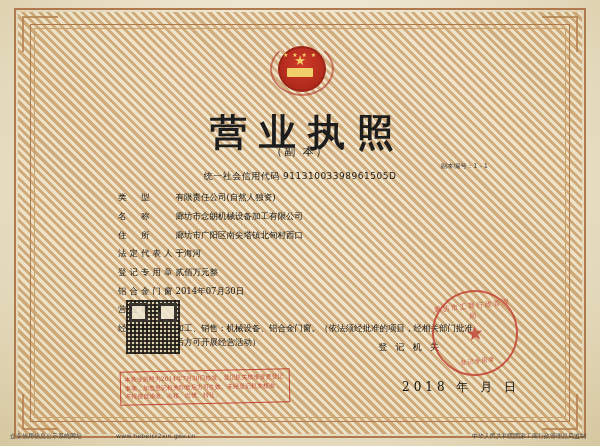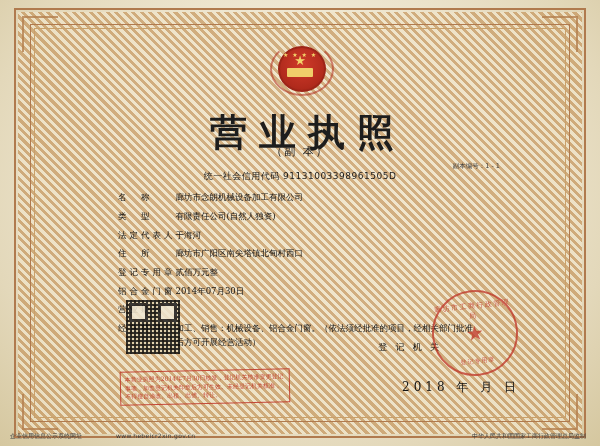--- a/index.html
+++ b/index.html
@@ -85,21 +85,21 @@
     font-family:Liberation Serif, serif;
     font-size:37px;font-weight:bold;letter-spacing:12px;
     color:#1d1d1d;text-indent:12px;
   }
   .subtitle{
     position:absolute;left:0;right:0;top:112px;text-align:center;
     font-family:"DejaVu Serif","Liberation Serif",serif;
     font-size:11px;color:#222;letter-spacing:2px;
   }
   .serial{
-    position:absolute;right:60px;top:130px;
+    position:absolute;right:72px;top:130px;
     font-size:6.5px;color:#3a3a3a;text-align:center;line-height:1.5;
   }
   .credit-code{
     position:absolute;left:0;right:0;top:138px;text-align:center;
     font-size:9px;color:#1d1d1d;letter-spacing:.5px;
   }
 
   table.fields{
     position:absolute;left:78px;top:156px;width:360px;
     border-collapse:collapse;
@@ -213,34 +213,34 @@
     </div>
 
     <h1 class="title">营业执照</h1>
     <div class="subtitle">（副 本）</div>
     <div class="serial">副本编号：1 - 1</div>
     <div class="credit-code">统一社会信用代码 91131003398961505D</div>
 
     <table class="fields">
       <tbody>
           <tr>
+        <td class="label">类　型</td>
+        <td class="value">有限责任公司(自然人独资)</td>
+      </tr>
+      <tr>
         <td class="label">名　称</td>
         <td class="value">廊坊市念朗机械设备加工有限公司</td>
       </tr>
       <tr>
-        <td class="label">类　型</td>
-        <td class="value">有限责任公司(自然人独资)</td>
+        <td class="label">住　所</td>
+        <td class="value">廊坊市广阳区南尖塔镇北甸村西口</td>
       </tr>
       <tr>
         <td class="label">法定代表人</td>
         <td class="value">于海河</td>
-      </tr>
-      <tr>
-        <td class="label">住　所</td>
-        <td class="value">廊坊市广阳区南尖塔镇北甸村西口</td>
       </tr>
       <tr>
         <td class="label">登记专用章</td>
         <td class="value">贰佰万元整</td>
       </tr>
       <tr>
         <td class="label">铝合金门窗</td>
         <td class="value">2014年07月30日</td>
       </tr>
       <tr>

